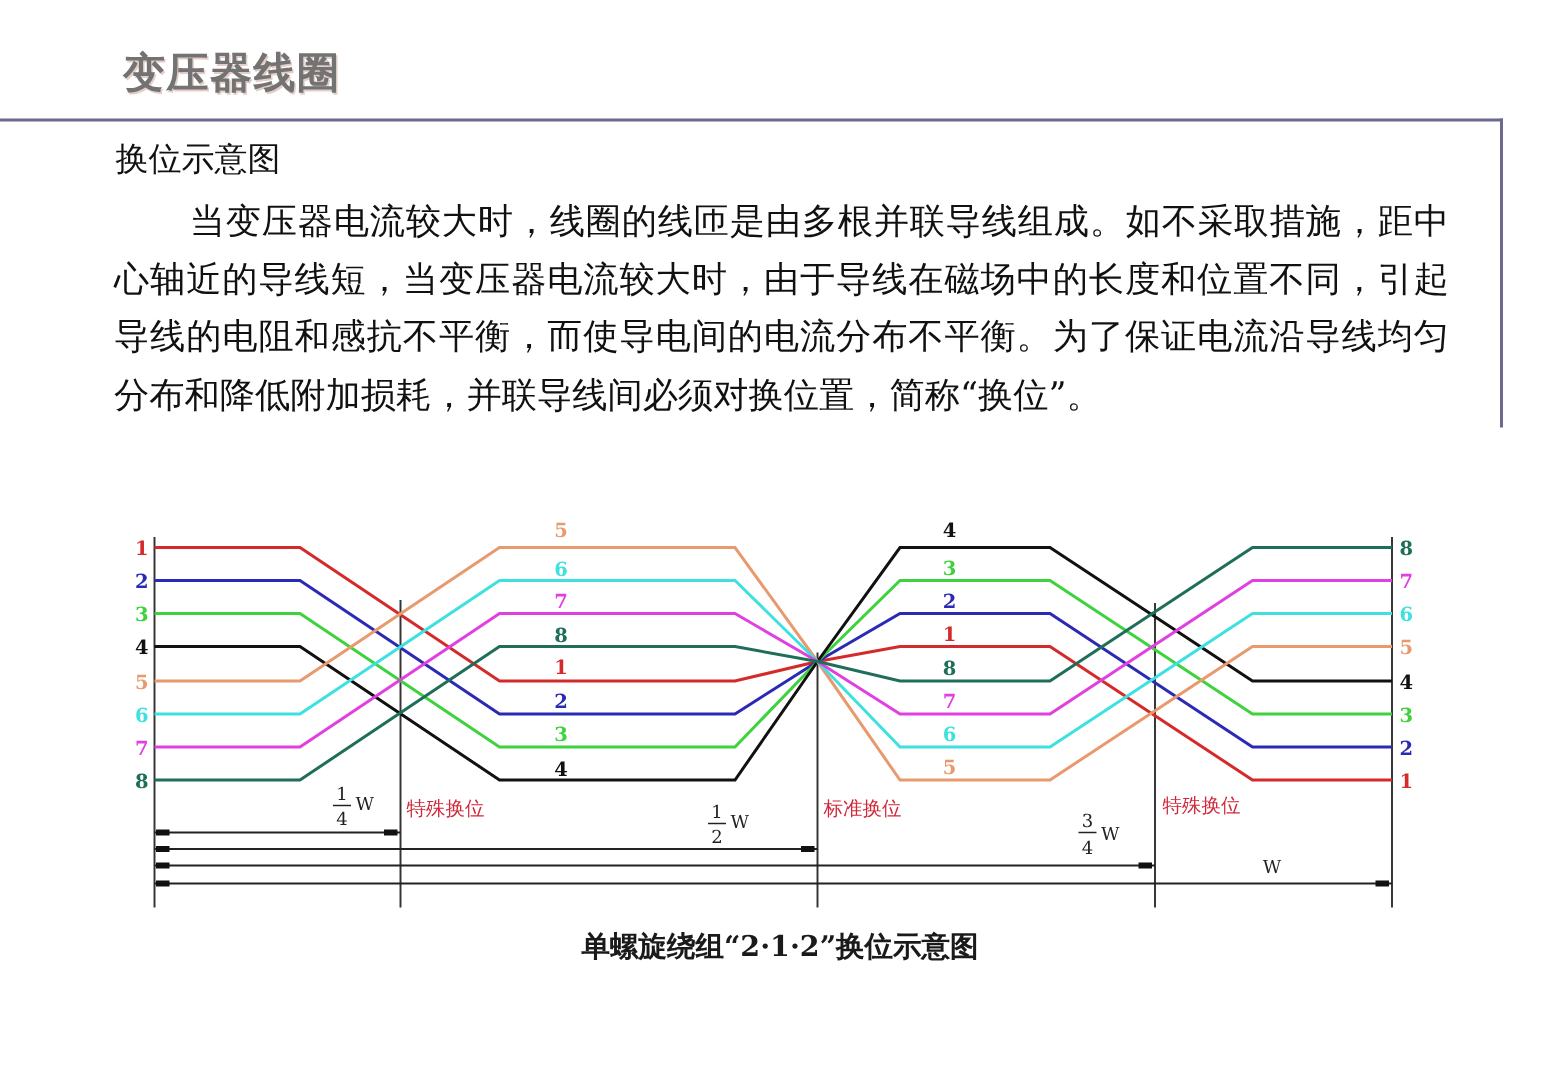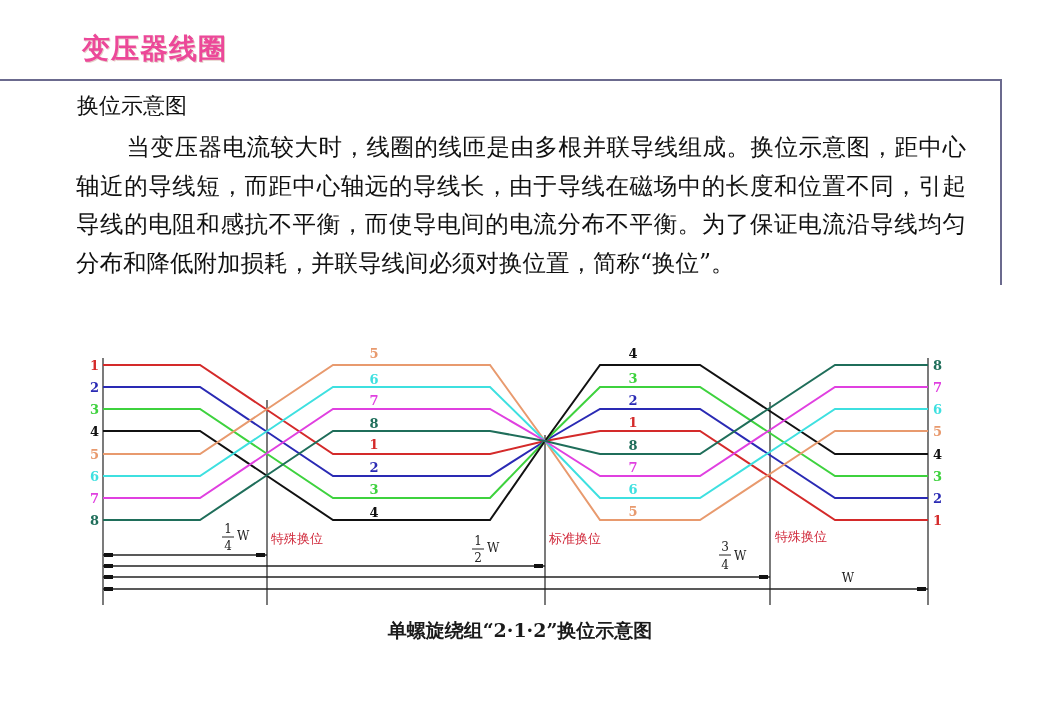--- a/index.html
+++ b/index.html
@@ -2,21 +2,21 @@
 <html><head>
   <meta charset="utf-8">
   <style>
     html, body { margin: 0; padding: 0; }
     body {
       width: 1040px; height: 720px; background: #ffffff; position: relative; overflow: hidden;
       font-family: "DejaVu Serif", "Liberation Serif", serif;
     }
     .slide-title {
       position: absolute; left: 82px; top: 30px;
-      font-size: 28px; font-weight: bold; color: #ec4899; letter-spacing: 1px;
+      font-size: 28px; font-weight: bold; color: #737373; letter-spacing: 1px;
       text-shadow: 1px 1px 0 rgba(150,60,30,0.25);
     }
     .frame {
       position: absolute; left: 0; top: 79px; width: 1002px; height: 206px;
       border-top: 2px solid #6b6a8e; border-right: 2px solid #6b6a8e; box-sizing: border-box;
     }
     .section-heading {
       position: absolute; left: 77px; top: 91px; font-size: 22px; color: #111;
     }
     .body-text {
@@ -33,21 +33,21 @@
     .lbl { font-size: 13px; font-weight: bold; }
     .note { font-family: "DejaVu Sans", "Liberation Sans", sans-serif; font-size: 13px; fill: #d0283a; }
     .frac { font-size: 12px; fill: #222; }
   </style>
 </head>
 <body>
 
 <div class="slide-title">变压器线圈</div>
 <div class="frame"></div>
 <div class="section-heading">换位示意图</div>
-<div class="body-text"><span class="indent"></span><span>当变压器电流较大时，线圈的线匝是由多根并联导线组成。换位示意图，距中心轴近的导线短，而距中心轴远的导线长，由于导线在磁场中的长度和位置不同，引起导线的电阻和感抗不平衡，而使导电间的电流分布不平衡。为了保证电流沿导线均匀分布和降低附加损耗，并联导线间必须对换位置，简称“换位”。</span></div>
+<div class="body-text"><span class="indent"></span><span>当变压器电流较大时，线圈的线匝是由多根并联导线组成。如不采取措施，距中心轴近的导线短，当变压器电流较大时，由于导线在磁场中的长度和位置不同，引起导线的电阻和感抗不平衡，而使导电间的电流分布不平衡。为了保证电流沿导线均匀分布和降低附加损耗，并联导线间必须对换位置，简称“换位”。</span></div>
 
 <div class="diagram">
   <svg width="1040" height="290" viewBox="0 330 1040 290" xmlns="http://www.w3.org/2000/svg">
 
     <g stroke="#333" stroke-width="1.3">
       <line x1="103" y1="358" x2="103" y2="605"></line>
       <line x1="267" y1="400" x2="267" y2="605"></line>
       <line x1="545" y1="435" x2="545" y2="605"></line>
       <line x1="770" y1="402" x2="770" y2="605"></line>
       <line x1="928" y1="358" x2="928" y2="605"></line>

